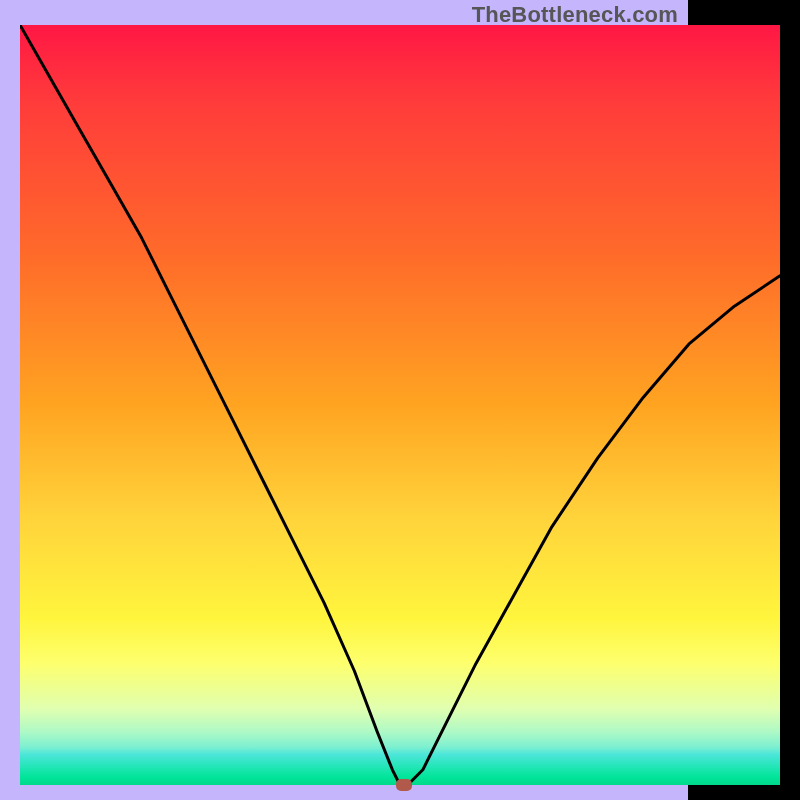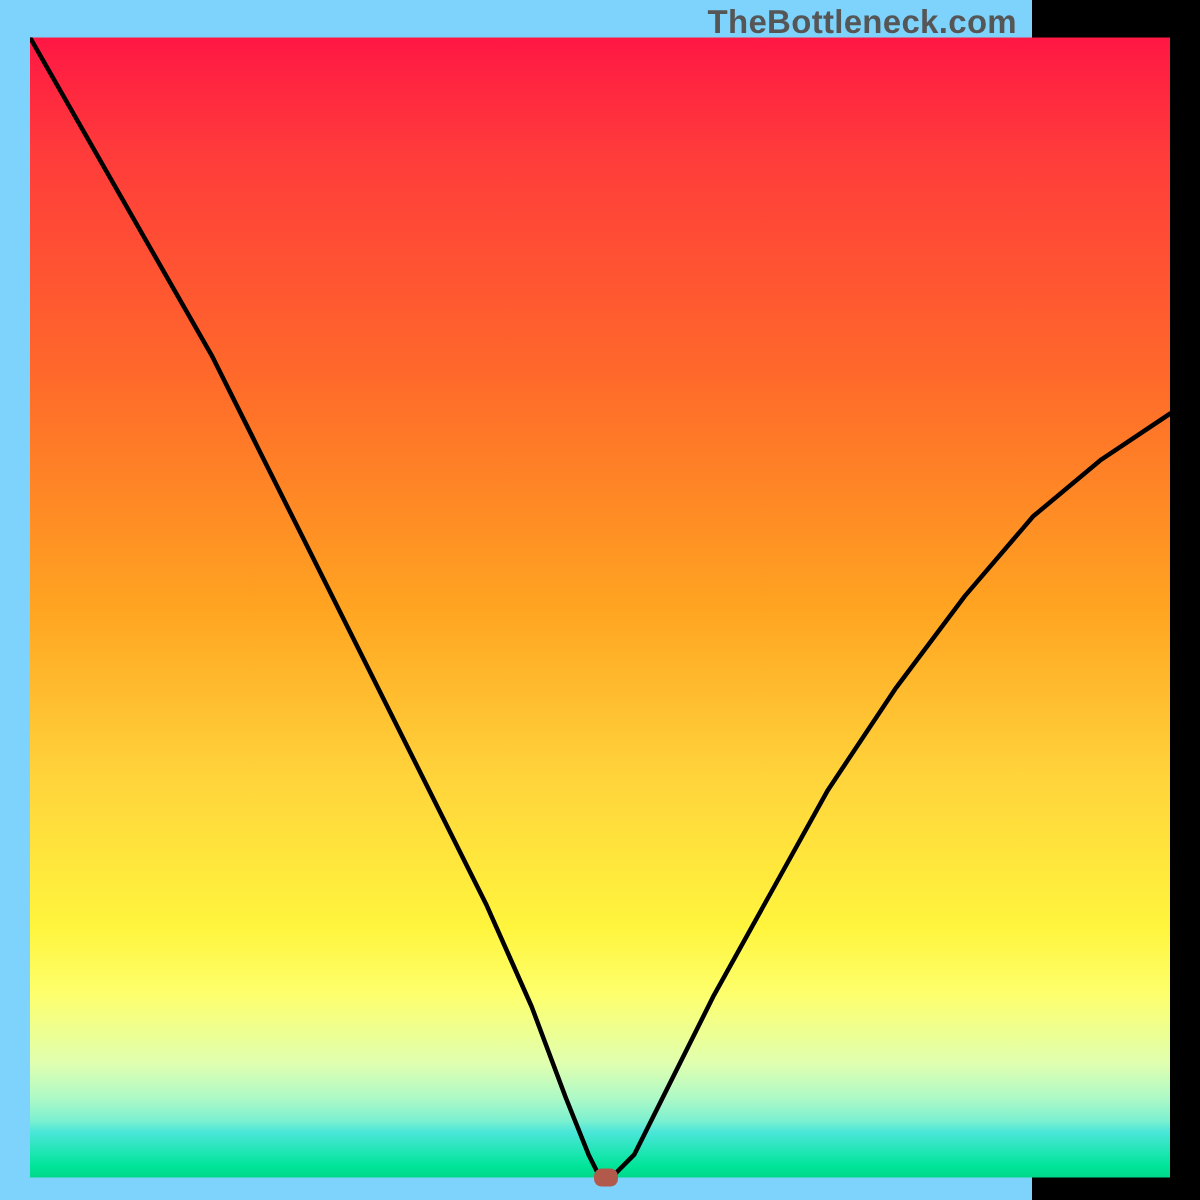--- a/index.html
+++ b/index.html
@@ -8,21 +8,21 @@
     width: 800px;
     height: 800px;
     background: #000;
     overflow: hidden;
     font-family: Arial, Helvetica, sans-serif;
   }
   .frame {
     position: relative;
     width: 688px;
     height: 800px;
-    background: #7dd3fc;
+    background: #c4b5fd;
   }
   .watermark {
     position: absolute;
     top: 2px;
     right: 10px;
     color: #565656;
     font-size: 22px;
     font-weight: bold;
     letter-spacing: 0.2px;
     z-index: 10;

